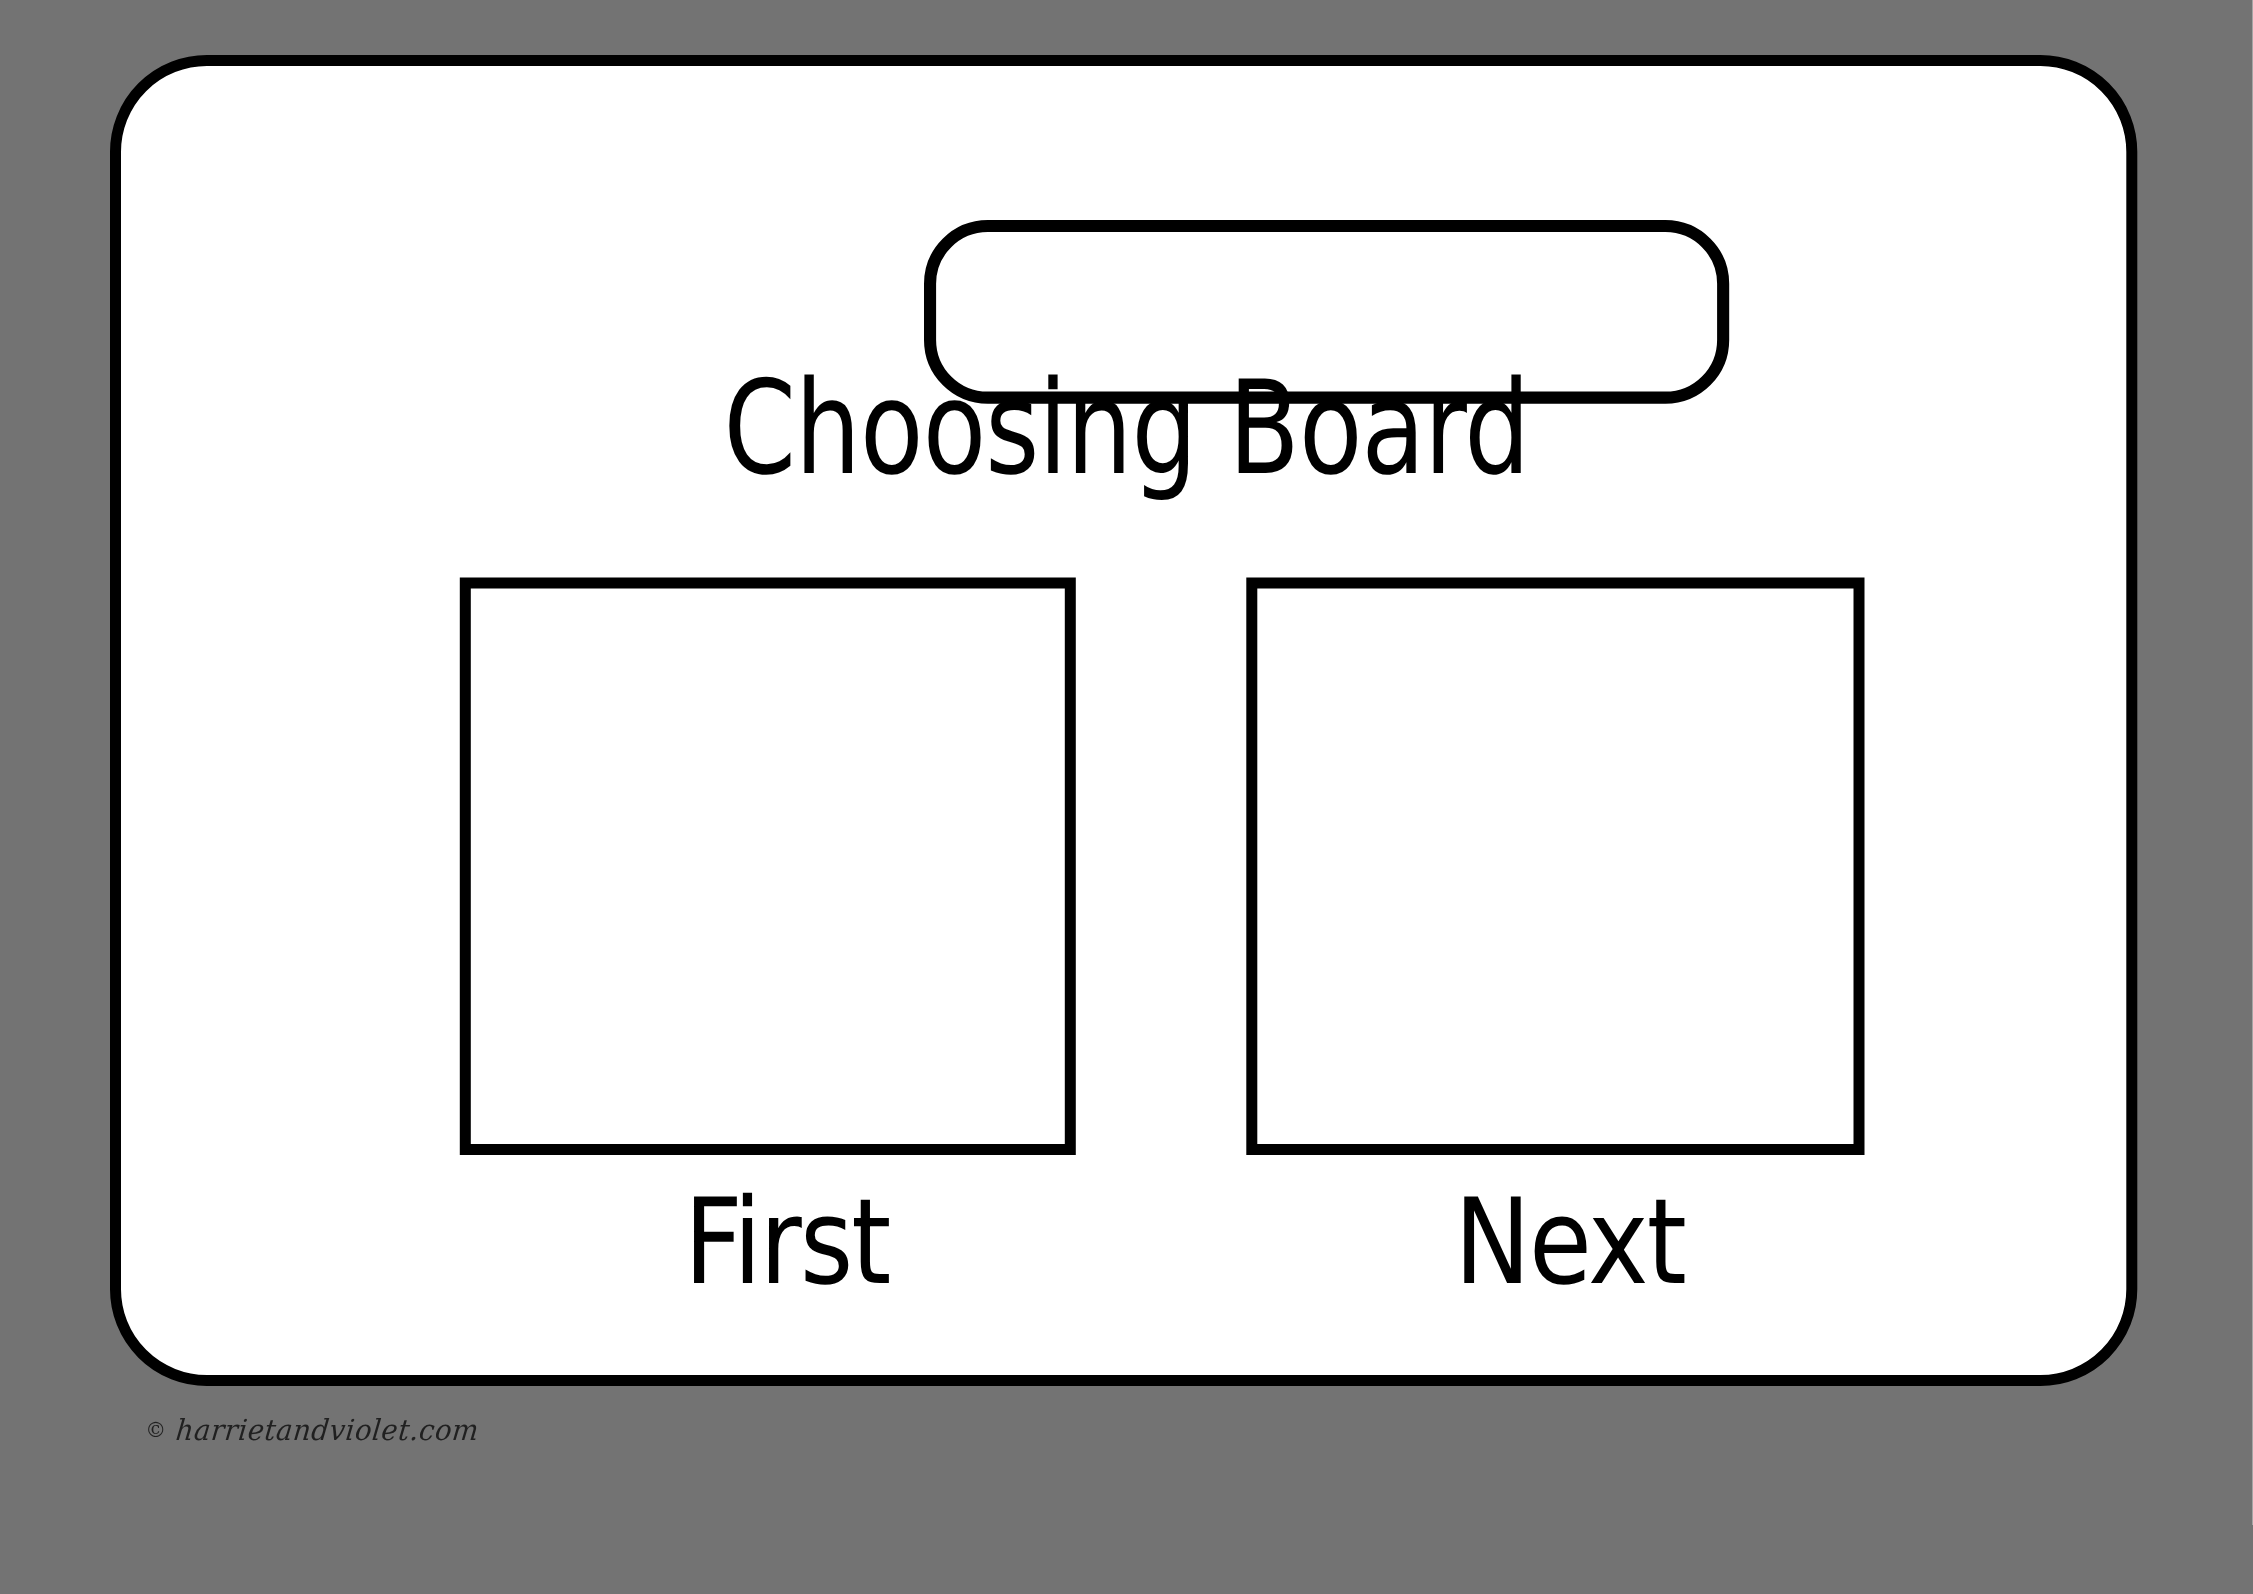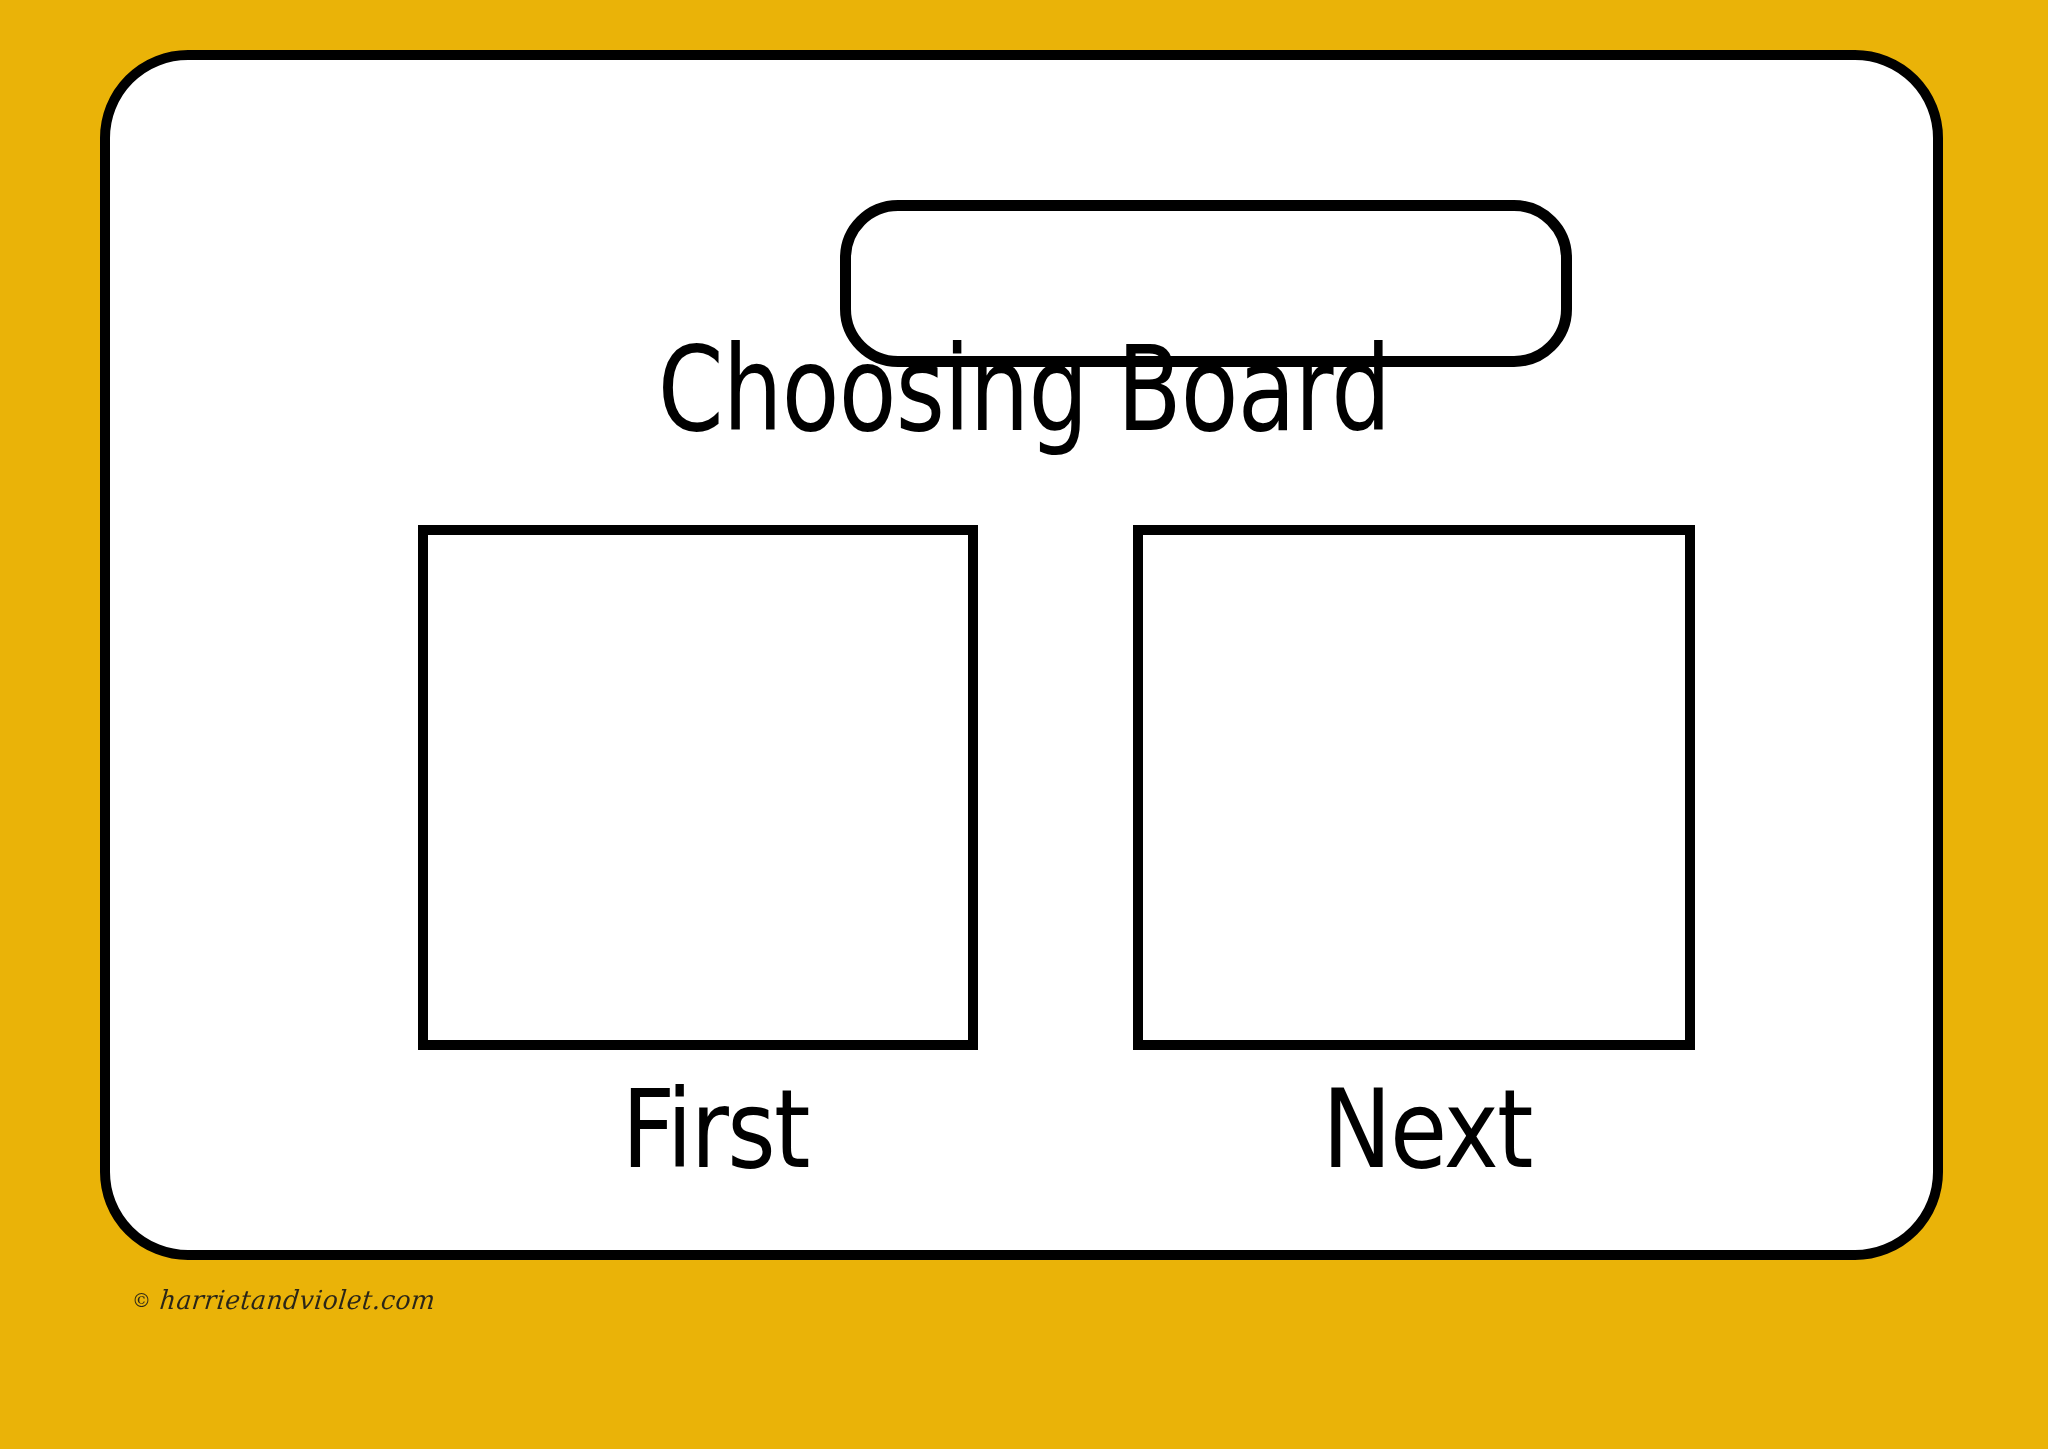--- a/index.html
+++ b/index.html
@@ -10,21 +10,21 @@
   }
   body {
     font-family: "Liberation Sans", sans-serif;
     -webkit-font-smoothing: antialiased;
   }
 
   #page {
     position: relative;
     width: 2048px;
     height: 1449px;
-    background: #eab308;
+    background: #737373;
     overflow: hidden;
   }
 
   
   .board-outline {
     position: absolute;
     left: 100px;
     top: 50px;
     width: 1843px;
     height: 1210px;

